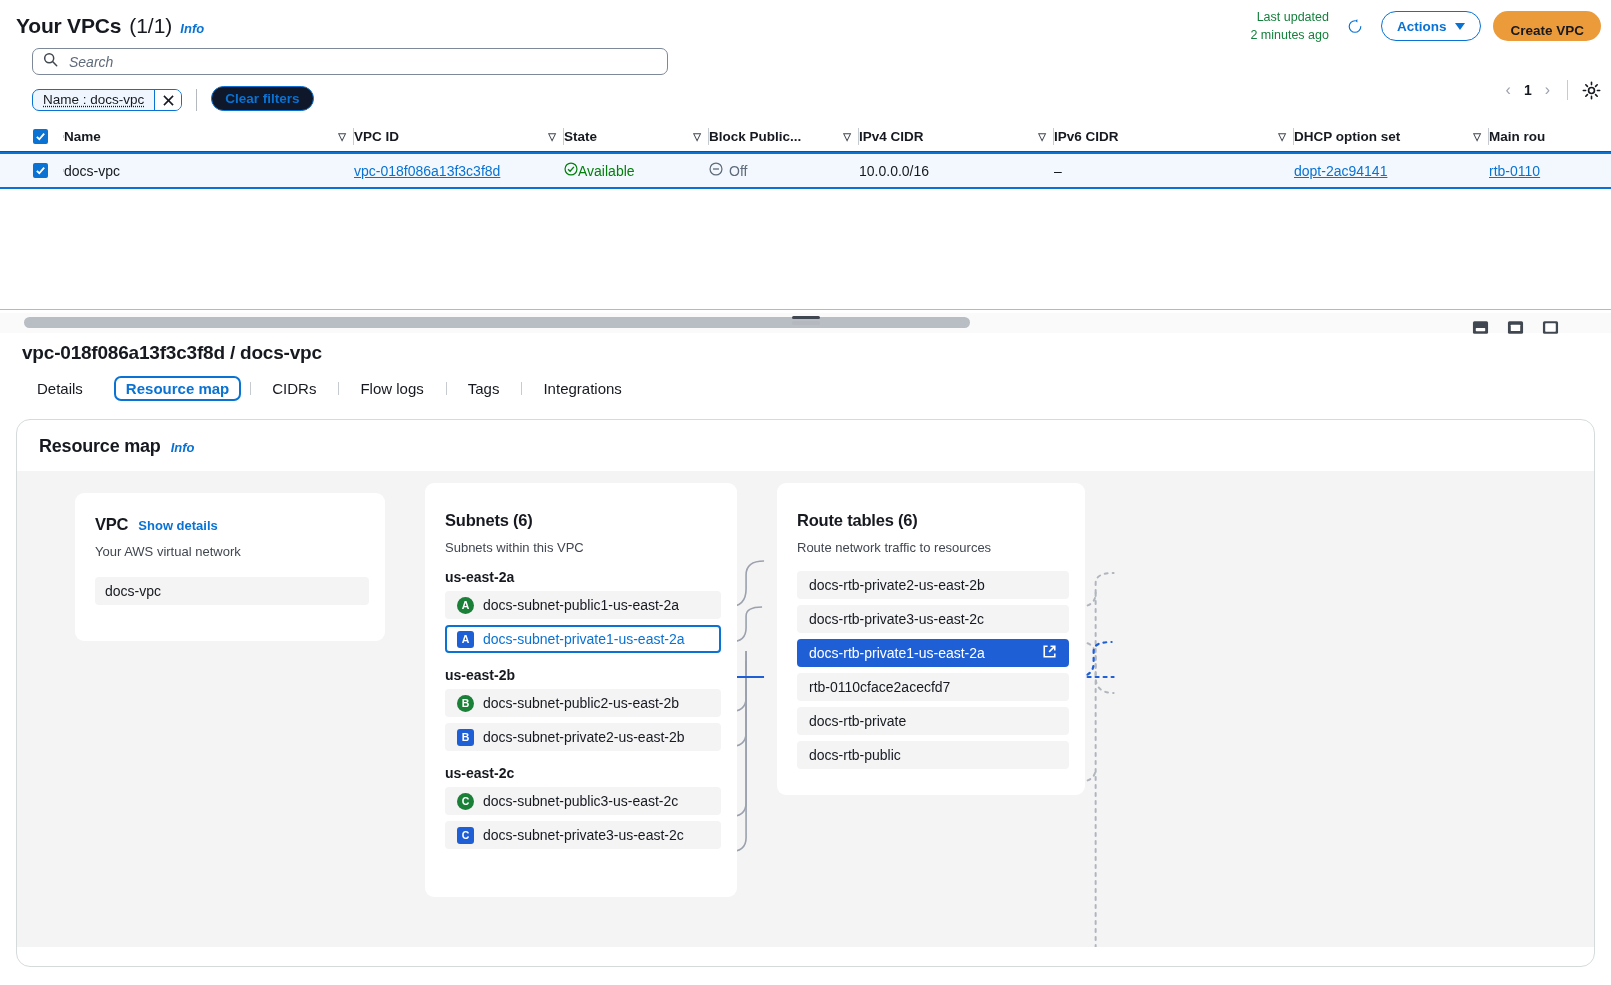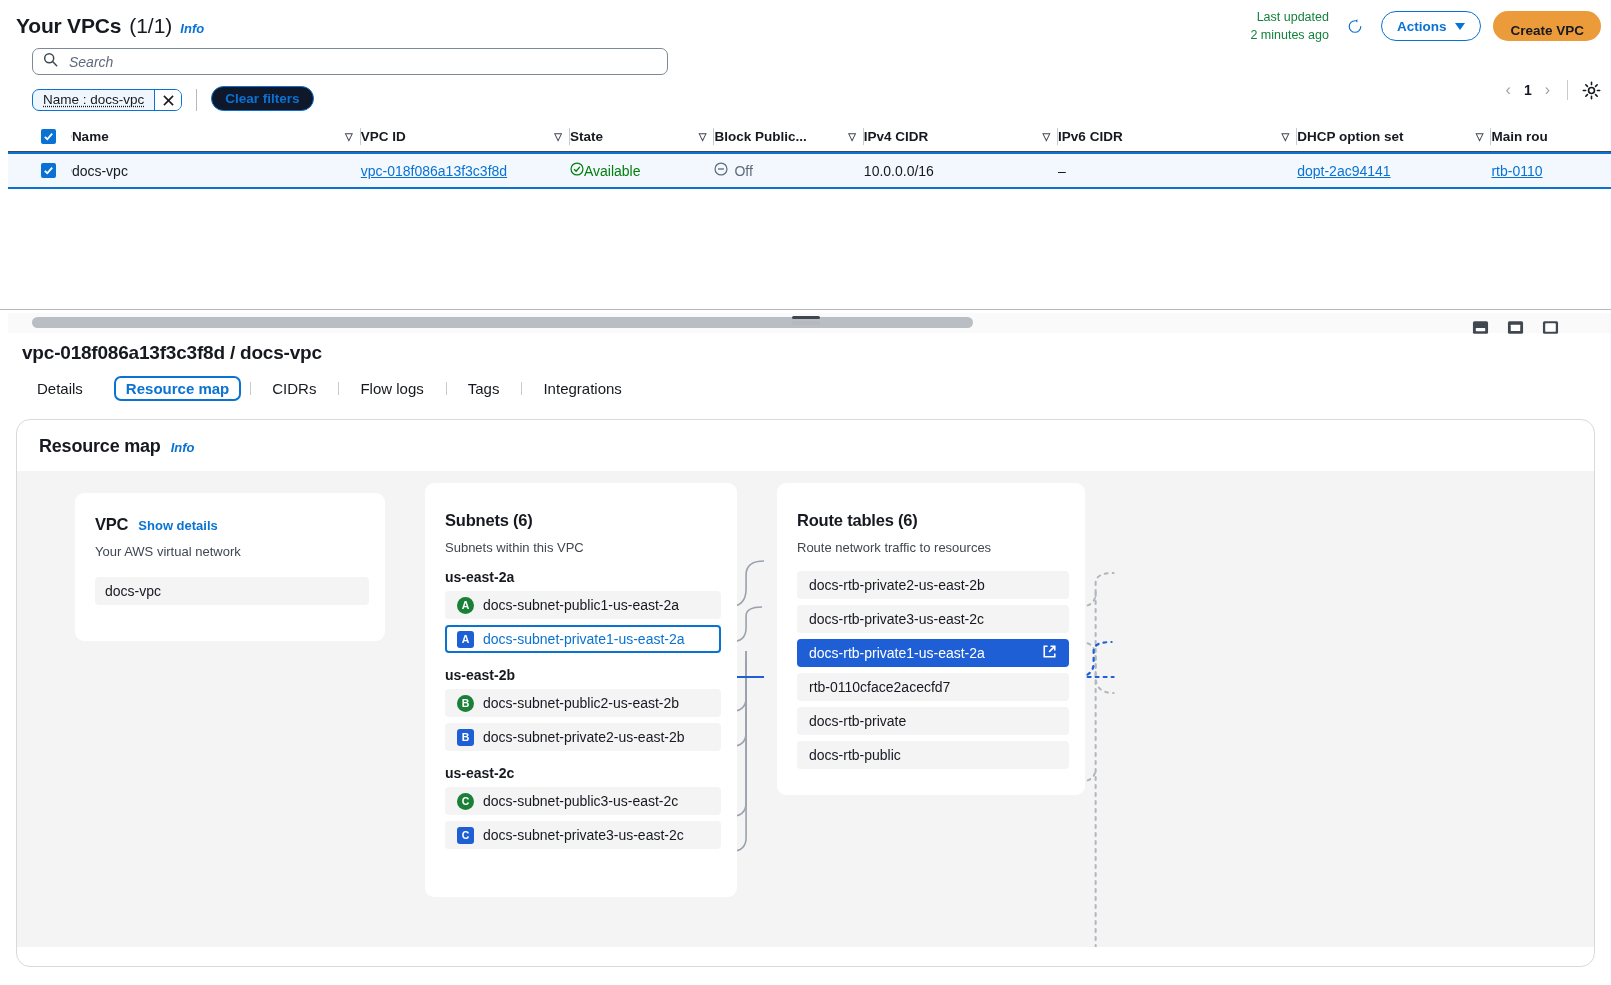--- a/index.html
+++ b/index.html
@@ -82,21 +82,21 @@
   .pager {
     position: absolute; top: 80px; right: 10px;
     display: flex; align-items: center; gap: 10px; font-size: 14px;
   }
   .pg-arrow { color: #9ba2ad; font-size: 16px; cursor: pointer; padding: 0 3px; }
   .pg-num { font-weight: bold; color: #16191f; }
   .pg-div { width: 1px; height: 20px; background: #c6cad1; margin: 0 4px; }
   .gear { cursor: pointer; display: flex; align-items: center; }
 
   
-  .tbl { position: absolute; top: 122px; left: 8px; right: 0; text-align: right; }
+  .tbl { position: absolute; top: 122px; left: 0; right: 0; text-align: right; }
   .tbl-head {
     display: flex; align-items: center; height: 30px;
     border-bottom: 1.5px solid #414750; padding-left: 24px;
   }
   .th {
     font-size: 13.5px; font-weight: bold; color: #16191f;
     display: flex; align-items: center; justify-content: space-between;
     padding-right: 8px; position: relative; height: 100%;
   }
   .th .sortcar { color: #414750; font-size: 10px; margin-left: 8px; }

